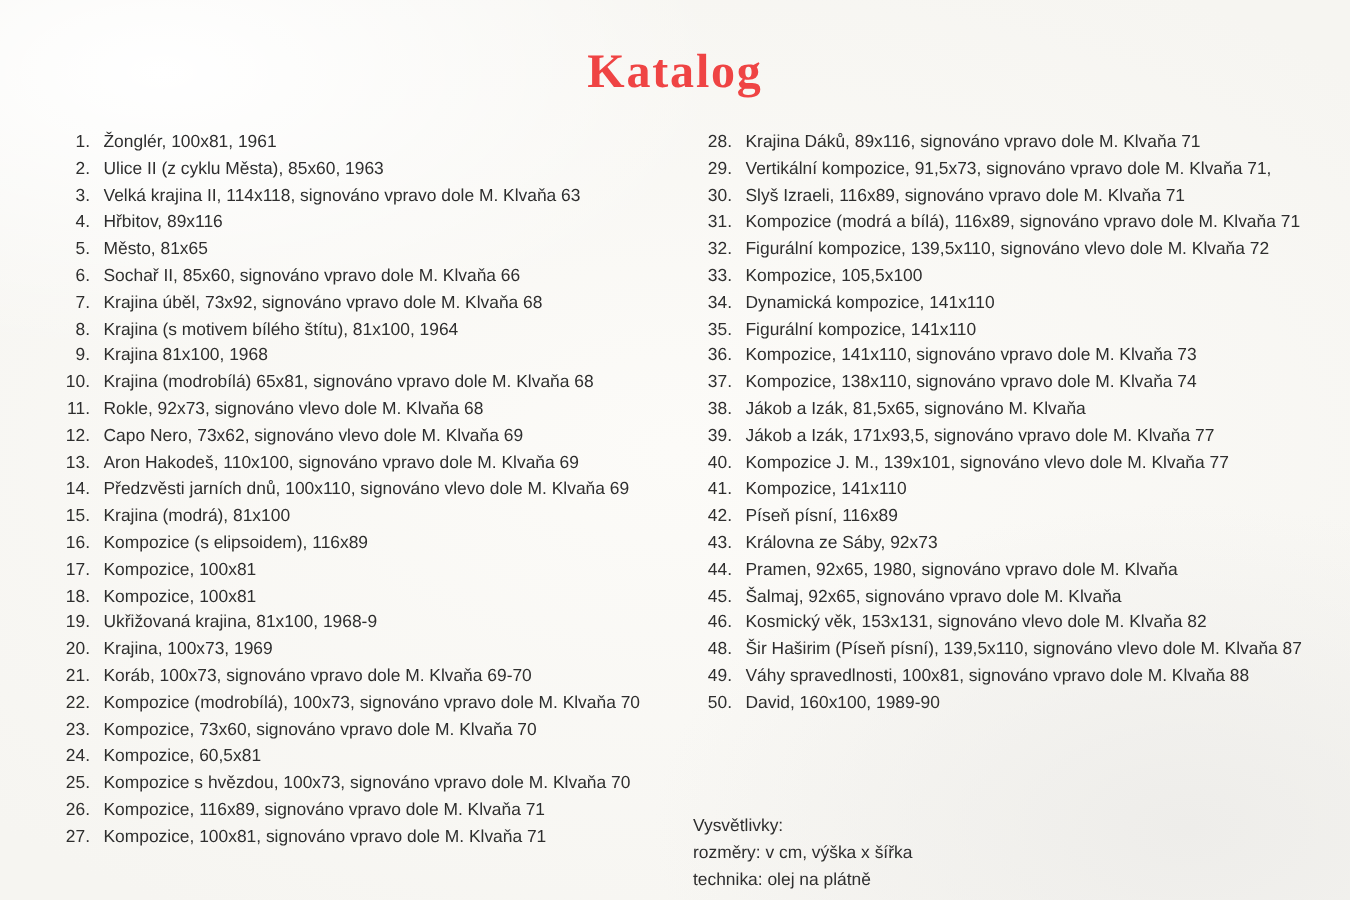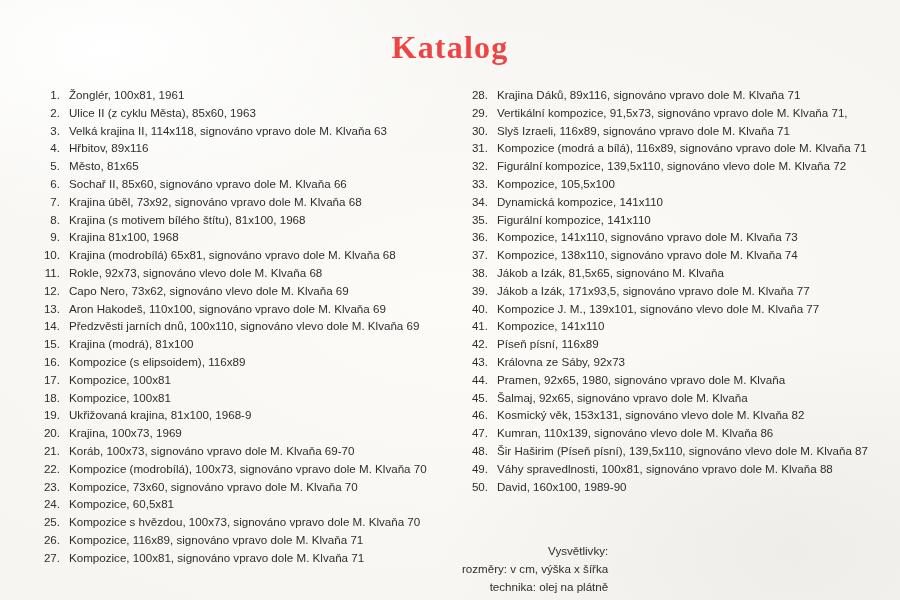--- a/index.html
+++ b/index.html
@@ -81,21 +81,20 @@
 
   .notes {
     position: absolute;
     left: 462px;
     top: 542px;
     font-size: 11.6px;
     line-height: 17.8px;
   }
   .notes div {
     white-space: nowrap;
-    text-align: right;
   }
 </style>
 </head>
 <body>
 
 <div class="page">
   <div class="paper-tint"></div>
 
   <h1 class="doc-title">Katalog</h1>
 
@@ -125,21 +124,21 @@
           <li class="entry">
             <span class="entry-num">6.</span>
             <span class="entry-text">Sochař II, 85x60, signováno vpravo dole M. Klvaňa 66</span>
           </li>
           <li class="entry">
             <span class="entry-num">7.</span>
             <span class="entry-text">Krajina úběl, 73x92, signováno vpravo dole M. Klvaňa 68</span>
           </li>
           <li class="entry">
             <span class="entry-num">8.</span>
-            <span class="entry-text">Krajina (s motivem bílého štítu), 81x100, 1968</span>
+            <span class="entry-text">Krajina (s motivem bílého štítu), 81x100, 1964</span>
           </li>
           <li class="entry">
             <span class="entry-num">9.</span>
             <span class="entry-text">Krajina 81x100, 1968</span>
           </li>
           <li class="entry">
             <span class="entry-num">10.</span>
             <span class="entry-text">Krajina (modrobílá) 65x81, signováno vpravo dole M. Klvaňa 68</span>
           </li>
           <li class="entry">
@@ -282,24 +281,20 @@
             <span class="entry-num">44.</span>
             <span class="entry-text">Pramen, 92x65, 1980, signováno vpravo dole M. Klvaňa</span>
           </li>
           <li class="entry">
             <span class="entry-num">45.</span>
             <span class="entry-text">Šalmaj, 92x65, signováno vpravo dole M. Klvaňa</span>
           </li>
           <li class="entry">
             <span class="entry-num">46.</span>
             <span class="entry-text">Kosmický věk, 153x131, signováno vlevo dole M. Klvaňa 82</span>
-          </li>
-          <li class="entry">
-            <span class="entry-num">47.</span>
-            <span class="entry-text">Kumran, 110x139, signováno vlevo dole M. Klvaňa 86</span>
           </li>
           <li class="entry">
             <span class="entry-num">48.</span>
             <span class="entry-text">Šir Haširim (Píseň písní), 139,5x110, signováno vlevo dole M. Klvaňa 87</span>
           </li>
           <li class="entry">
             <span class="entry-num">49.</span>
             <span class="entry-text">Váhy spravedlnosti, 100x81, signováno vpravo dole M. Klvaňa 88</span>
           </li>
           <li class="entry">

